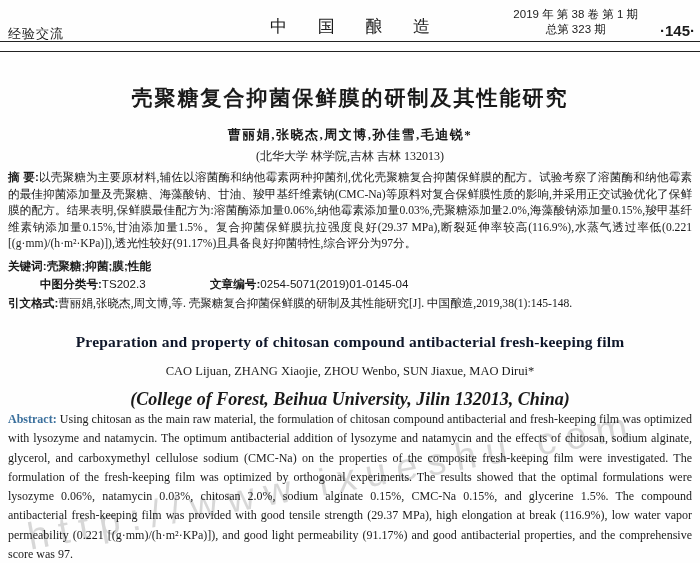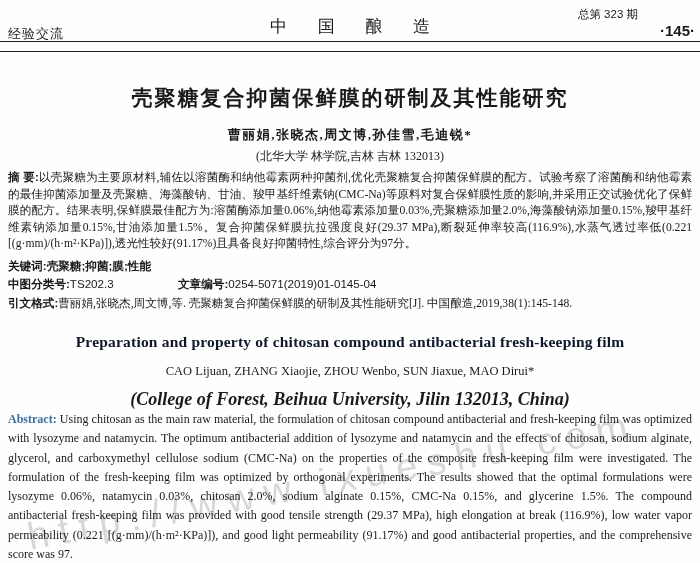--- a/index.html
+++ b/index.html
@@ -45,21 +45,21 @@
     font-size:11.6px;line-height:16.6px;text-align:justify;}
   .zh-label{font-family:"Liberation Sans","DejaVu Sans",sans-serif;font-weight:bold;}
   .zh-keywords{position:absolute;top:259px;left:8px;right:8px;margin:0;
     font-family:"Liberation Sans","DejaVu Sans",sans-serif;
     font-weight:bold;font-size:11.6px;}
   .meta-row{position:absolute;top:277px;left:8px;right:8px;display:flex;
     font-family:"Liberation Sans","DejaVu Sans",sans-serif;font-size:11.6px;}
   .meta-1{width:170px;}
   .meta-2{width:260px;}
   .meta-3{flex:1;font-weight:600;}
-  .meta-row .lbl{font-weight:bold;}
+  .meta-row .lbl{font-weight:bold;margin-left:32px;}
   .citation{position:absolute;top:296px;left:8px;right:8px;margin:0;font-size:11.6px;}
   
   .en-title{
     position:absolute;top:333px;left:0;right:0;margin:0;text-align:center;
     font-size:15.5px;font-weight:bold;color:#0f172a;letter-spacing:.2px;
   }
   .en-authors{position:absolute;top:364px;left:0;right:0;text-align:center;font-size:12.5px;}
   .en-affil{position:absolute;top:389px;left:0;right:0;text-align:center;
     font-size:18px;font-style:italic;font-weight:600;}
   .en-block{position:absolute;top:410px;left:8px;right:8px;
@@ -73,20 +73,21 @@
 <div class="page">
 
   <div class="watermark">http://www.ixueshu.com</div>
 
   <div class="content">
 
     <header>
       <div class="h-left">经验交流</div>
       <div class="h-center">中 国 酿 造</div>
       <div class="h-right">
+        <div>2019 年 第 38 卷 第 1 期</div>
         <div>总第 323 期</div>
       </div>
       <div class="h-page">·145·</div>
       <div class="rule rule-1"></div>
       <div class="rule rule-2"></div>
     </header>
 
     <h1 class="zh-title">壳聚糖复合抑菌保鲜膜的研制及其性能研究</h1>
 
     <div class="zh-authors">曹丽娟,张晓杰,周文博,孙佳雪,毛迪锐*</div>

